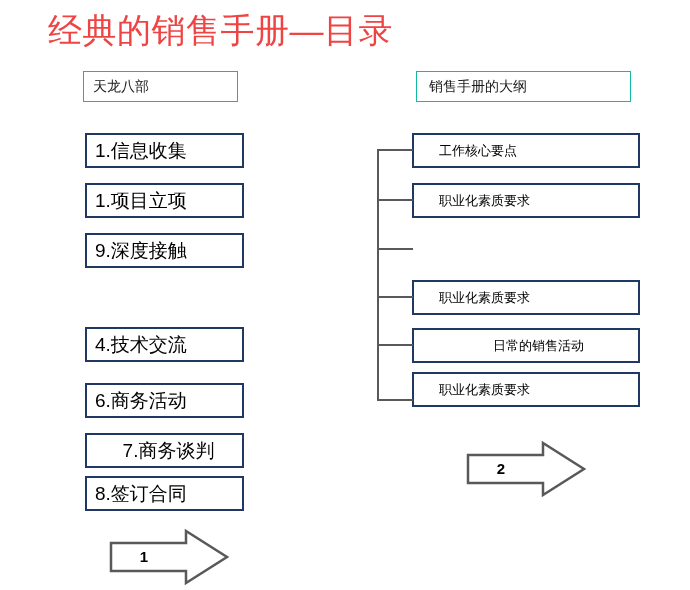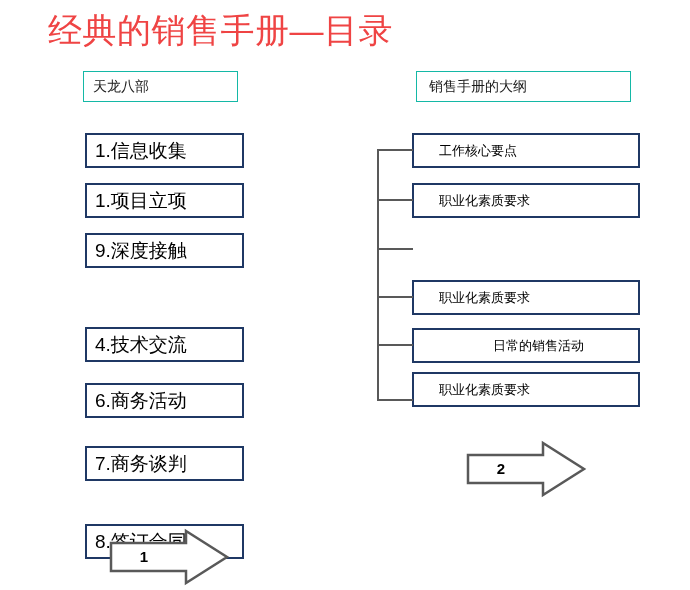--- a/index.html
+++ b/index.html
@@ -90,22 +90,22 @@
     padding-left: 25px;
   }
 
   
   #left-item-0 { top: 133px; }
   #left-item-1 { top: 183px; }
   #left-item-2 { top: 233px; }
   #left-item-3 { top: 293px; margin-top: 34px; }
   #left-item-4 { top: 333px; }
   #left-item-5 { top: 383px; }
-  #left-item-6 { top: 446px; }
-  #left-item-7 { top: 476px; margin-top: 48px; }
+  #left-item-6 { top: 433px; justify-content: center; }
+  #left-item-7 { top: 476px; }
 
   
   #right-item-0 { top: 133px; }
   #right-item-1 { top: 183px; }
   #right-item-2 { top: 232px; }
   #right-item-3 { top: 280px; }
   #right-item-4 { top: 328px; justify-content: center; }
   #right-item-5 { top: 372px; }
 
   

